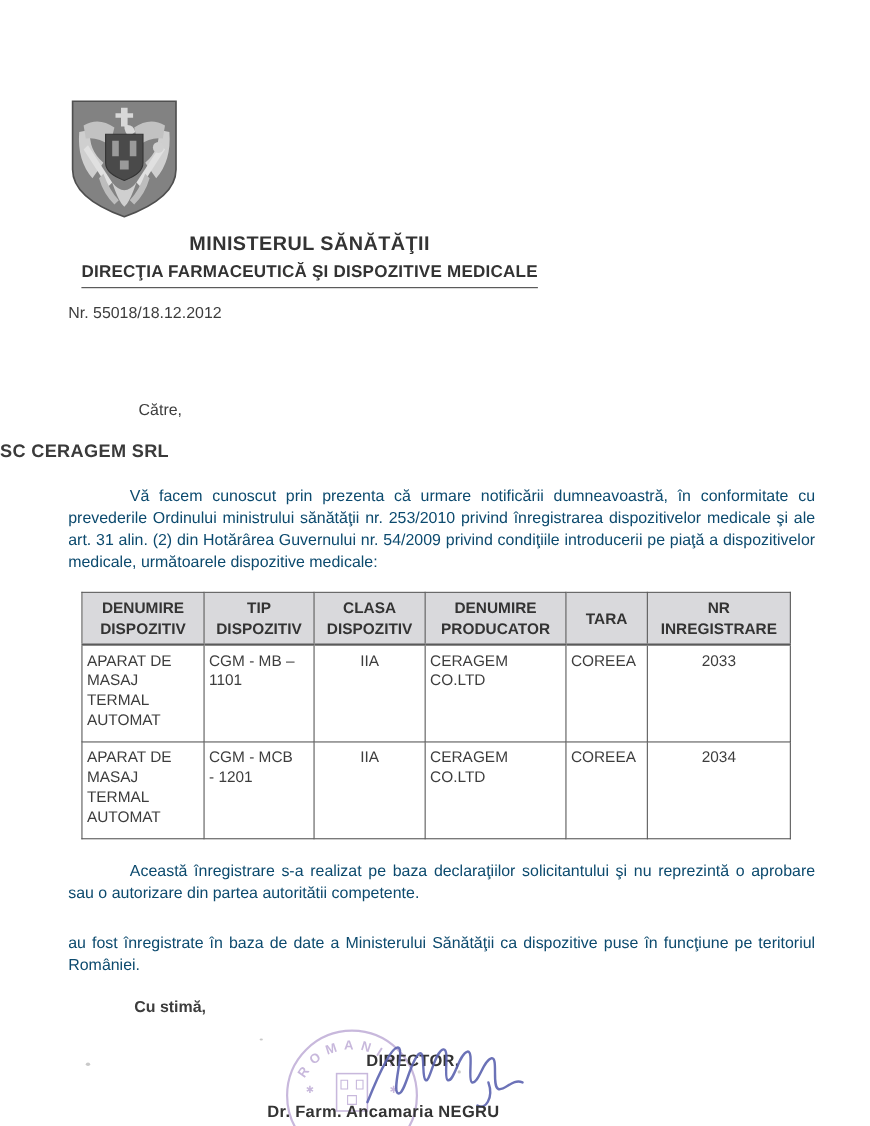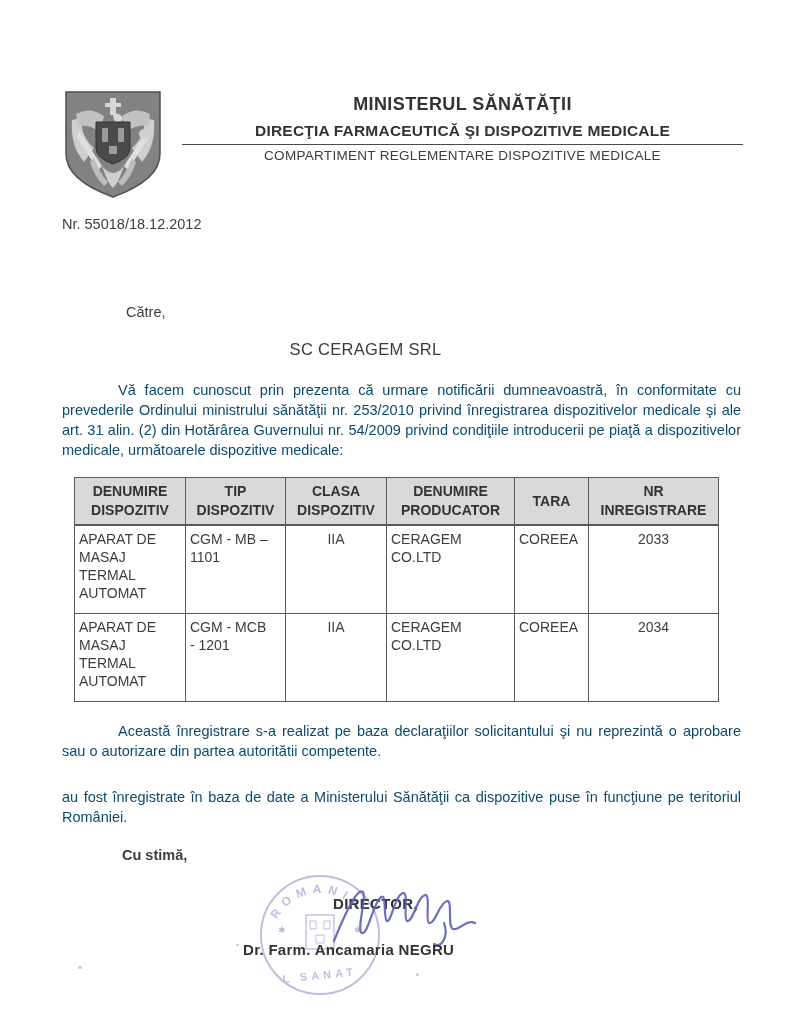--- a/index.html
+++ b/index.html
@@ -14,20 +14,21 @@
     background: #ffffff;
     color: #3d3d3d;
     overflow: hidden;
   }
 
   
   .letterhead {
     display: flex;
     align-items: flex-start;
     padding: 88px 48px 0 60px;
+    flex-direction: column;
   }
   .emblem-wrap {
     width: 108px;
     flex: 0 0 108px;
   }
   .head-text {
     flex: 1;
     text-align: center;
     padding-left: 14px;
     padding-top: 6px;
@@ -63,24 +64,23 @@
     font-size: 14.5px;
   }
 
   
   .salutation {
     margin: 72px 0 0 126px;
     font-size: 14.5px;
   }
   .recipient {
     margin-top: 20px;
-    text-align: center;
     padding-right: 60px;
     font-size: 16.5px;
-    font-weight: normal;
+    font-weight: bold;
     color: #3a3a3a;
     letter-spacing: 0.3px;
   }
 
   
   .para {
     margin: 0 50px 0 62px;
     font-size: 14.5px;
     line-height: 20px;
     text-align: justify;
@@ -198,21 +198,20 @@
 
         <path d="M42,78 Q53,92 64,78 Q58,96 53,100 Q48,96 42,78 Z" fill="#cfcfcf"></path>
         <path d="M34,70 Q40,86 48,94 L44,98 Q34,88 30,74 Z" fill="#bdbdbd"></path>
         <path d="M72,70 Q66,86 58,94 L62,98 Q72,88 76,74 Z" fill="#bdbdbd"></path>
       </svg>
     </div>
     <div class="head-text">
       <div class="ministry-title">MINISTERUL SĂNĂTĂŢII</div>
       <div class="direction-title">DIRECŢIA FARMACEUTICĂ ŞI DISPOZITIVE MEDICALE</div>
       <hr class="head-rule">
-      <div class="department-title">COMPARTIMENT REGLEMENTARE DISPOZITIVE MEDICALE</div>
     </div>
   </div>
 
   <div class="ref-number">Nr. 55018/18.12.2012</div>
 
   <div class="salutation">Către,</div>
   <div class="recipient">SC CERAGEM SRL</div>
 
   <p class="para indent para-1">Vă facem cunoscut prin prezenta că urmare notificării dumneavoastră, în conformitate cu prevederile Ordinului ministrului sănătăţii nr. 253/2010 privind înregistrarea dispozitivelor medicale şi ale art. 31 alin. (2) din Hotărârea Guvernului nr. 54/2009 privind condiţiile introducerii pe piaţă a dispozitivelor medicale, următoarele dispozitive medicale:</p>
 

